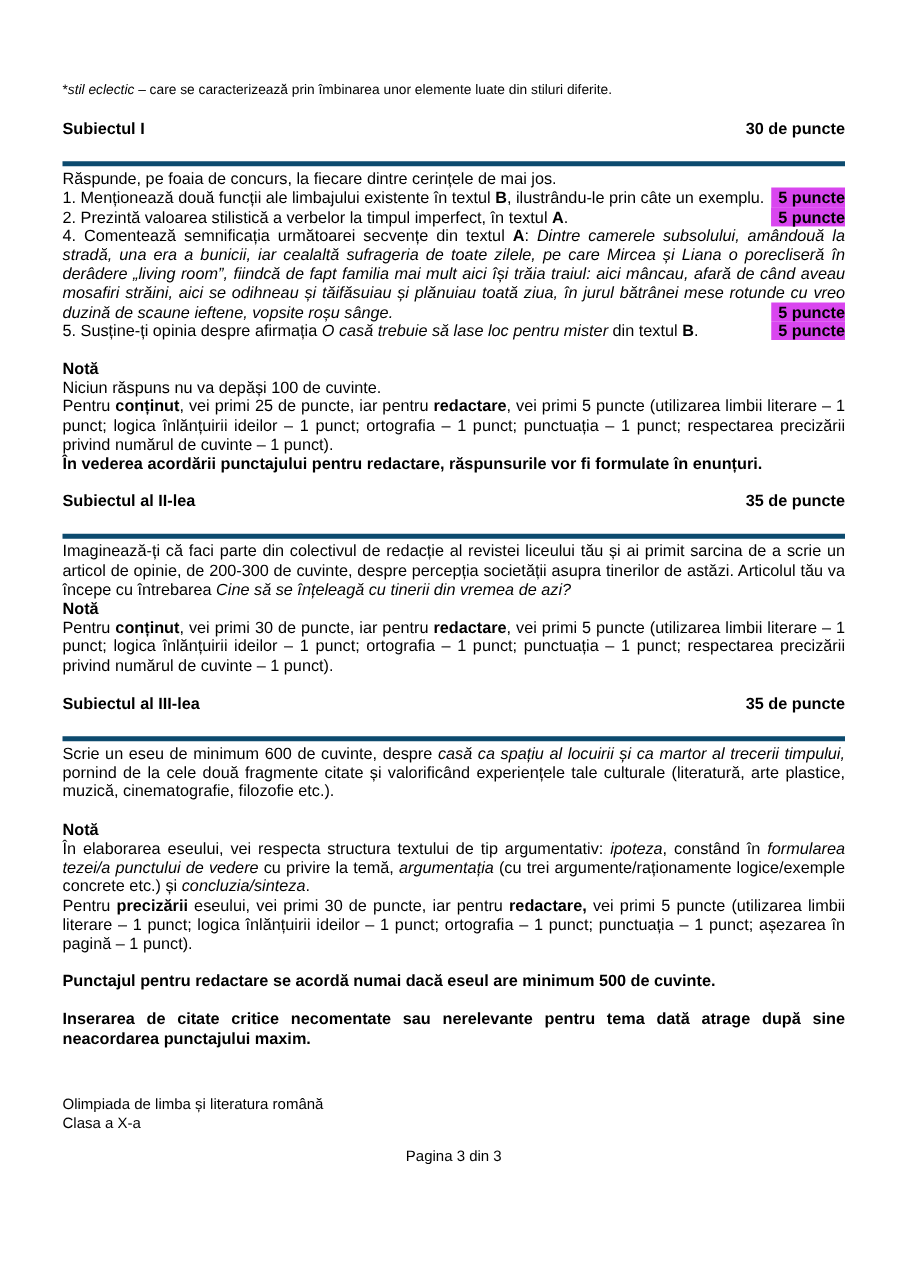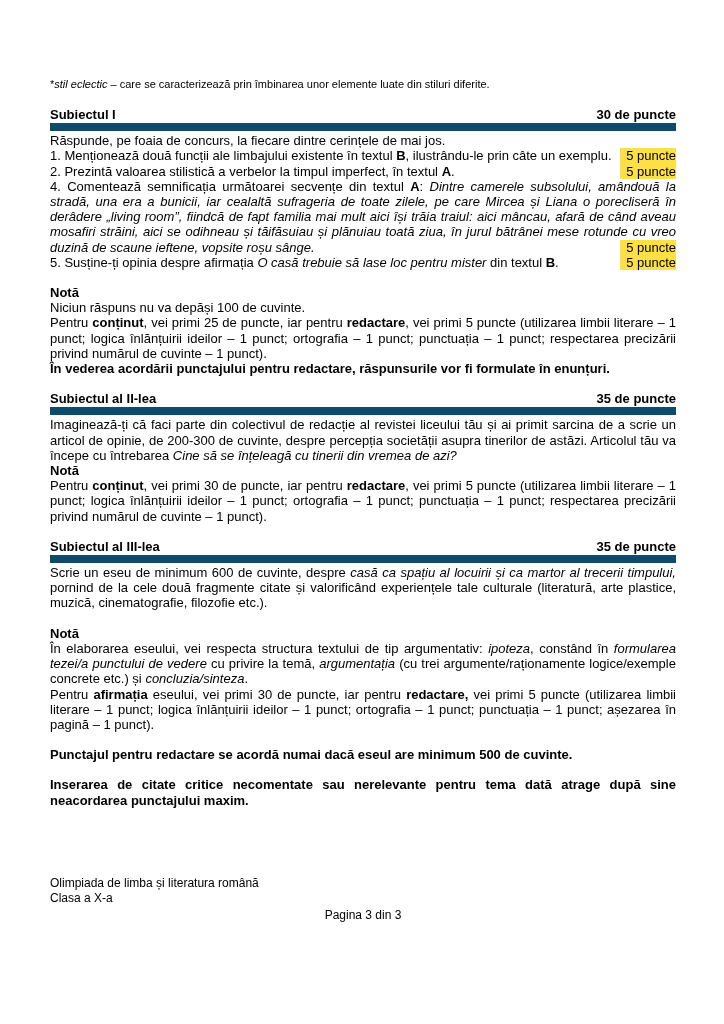--- a/index.html
+++ b/index.html
@@ -12,60 +12,60 @@
     font-family: "Liberation Sans", sans-serif;
     font-size: 13px;
     line-height: 15.2px;
     color: #000;
     overflow: hidden;
   }
   .content {
     position: absolute;
     left: 50px;
     right: 48px;
-    top: 78px;
+    top: 66px;
   }
   .footnote {
     margin: 0 0 16px 0;
     font-size: 11px;
     line-height: 13px;
   }
   .subject + .subject { margin-top: 15px; }
   .subject-header {
     display: flex;
     justify-content: space-between;
     align-items: flex-end;
     font-weight: bold;
-    border-bottom: 8px solid #0c4a6e;
-    padding-bottom: 1px;
+    border-bottom: 4px solid #0c4a6e;
+    padding-bottom: 19px;
     margin-bottom: 2px;
   }
   .para { margin: 0; }
   .justify { text-align: justify; }
   .has-points { position: relative; }
   .points {
     position: absolute;
     right: 0;
     bottom: 0;
-    font-weight: normal;
-    background: #fde047;
+    font-weight: bold;
+    background: #d946ef;
     padding-left: 6px;
   }
   .spacer { height: 15px; }
   .b { font-weight: bold; text-align: center; }
   .i { font-style: italic; }
   .footer {
     position: absolute;
     left: 50px;
     right: 48px;
     top: 876px;
     font-size: 12px;
     line-height: 15px;
   }
-  .page-number { text-align: center; margin-top: 2px; }
+  .page-number { text-align: center; margin-top: 12px; }
 </style>
 </head>
 <body>
 
 <div class="page">
   <div class="content">
     <p class="footnote"><span>*</span><span class="i">stil eclectic</span><span> – care se caracterizează prin îmbinarea unor elemente luate din stiluri diferite.</span></p>
     <div id="sections">
         <section class="subject">
           <div class="subject-header">
@@ -95,21 +95,21 @@
         </section>
         <section class="subject">
           <div class="subject-header">
             <span>Subiectul al III-lea</span>
             <span>35 de puncte</span>
           </div>
           <p class="para justify"><span>Scrie un eseu de minimum 600 de cuvinte, despre </span><span class="i">casă ca spațiu al locuirii și ca martor al trecerii timpului,</span><span> pornind de la cele două fragmente citate și valorificând experiențele tale culturale (literatură, arte plastice, muzică, cinematografie, filozofie etc.).</span></p>
           <div class="spacer"></div>
           <p class="para"><span class="b">Notă</span></p>
           <p class="para justify"><span>În elaborarea eseului, vei respecta structura textului de tip argumentativ: </span><span class="i">ipoteza</span><span>, constând în </span><span class="i">formularea tezei/a punctului de vedere</span><span> cu privire la temă, </span><span class="i">argumentația</span><span> (cu trei argumente/raționamente logice/exemple concrete etc.) și </span><span class="i">concluzia/sinteza</span><span>.</span></p>
-          <p class="para justify"><span>Pentru </span><span class="b">afirmația</span><span> eseului, vei primi 30 de puncte, iar pentru </span><span class="b">redactare,</span><span> vei primi 5 puncte (utilizarea limbii literare – 1 punct; logica înlănțuirii ideilor – 1 punct; ortografia – 1 punct; punctuația – 1 punct; așezarea în pagină – 1 punct).</span></p>
+          <p class="para justify"><span>Pentru </span><span class="b">precizării</span><span> eseului, vei primi 30 de puncte, iar pentru </span><span class="b">redactare,</span><span> vei primi 5 puncte (utilizarea limbii literare – 1 punct; logica înlănțuirii ideilor – 1 punct; ortografia – 1 punct; punctuația – 1 punct; așezarea în pagină – 1 punct).</span></p>
           <div class="spacer"></div>
           <p class="para justify"><span class="b">Punctajul pentru redactare se acordă numai dacă eseul are minimum 500 de cuvinte.</span></p>
           <div class="spacer"></div>
           <p class="para justify"><span class="b">Inserarea de citate critice necomentate sau nerelevante pentru tema dată atrage după sine neacordarea punctajului maxim.</span></p>
         </section>
       </div>
   </div>
   <div class="footer">
     <div>Olimpiada de limba și literatura română</div>
     <div>Clasa a X-a</div>

